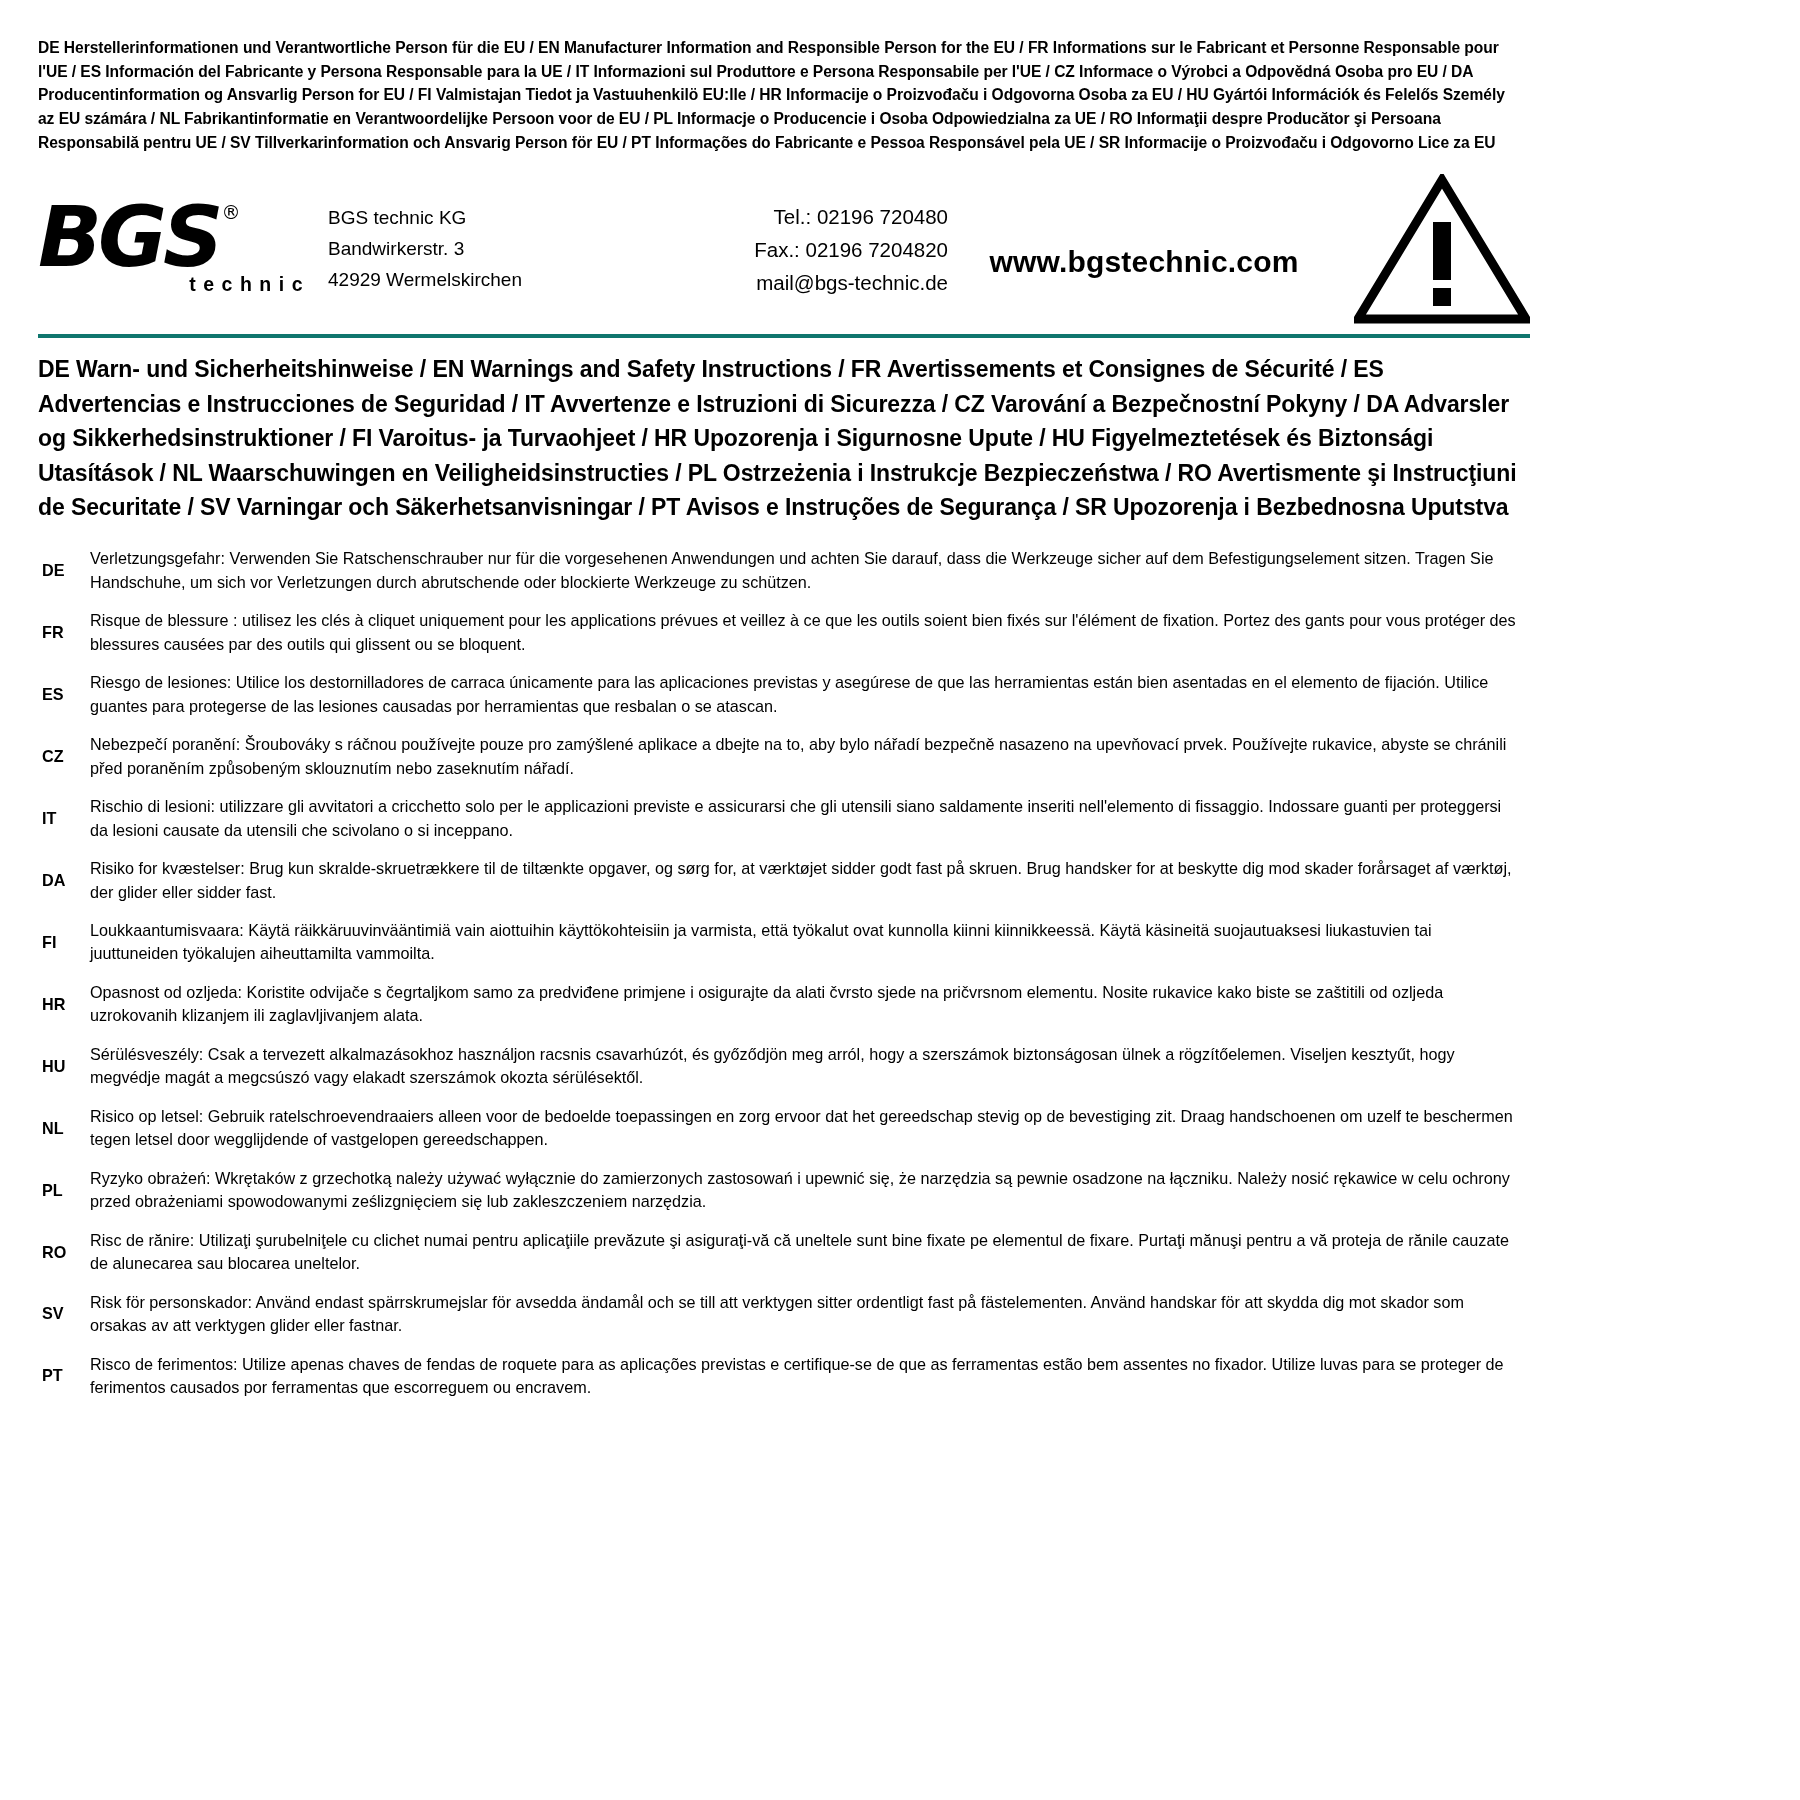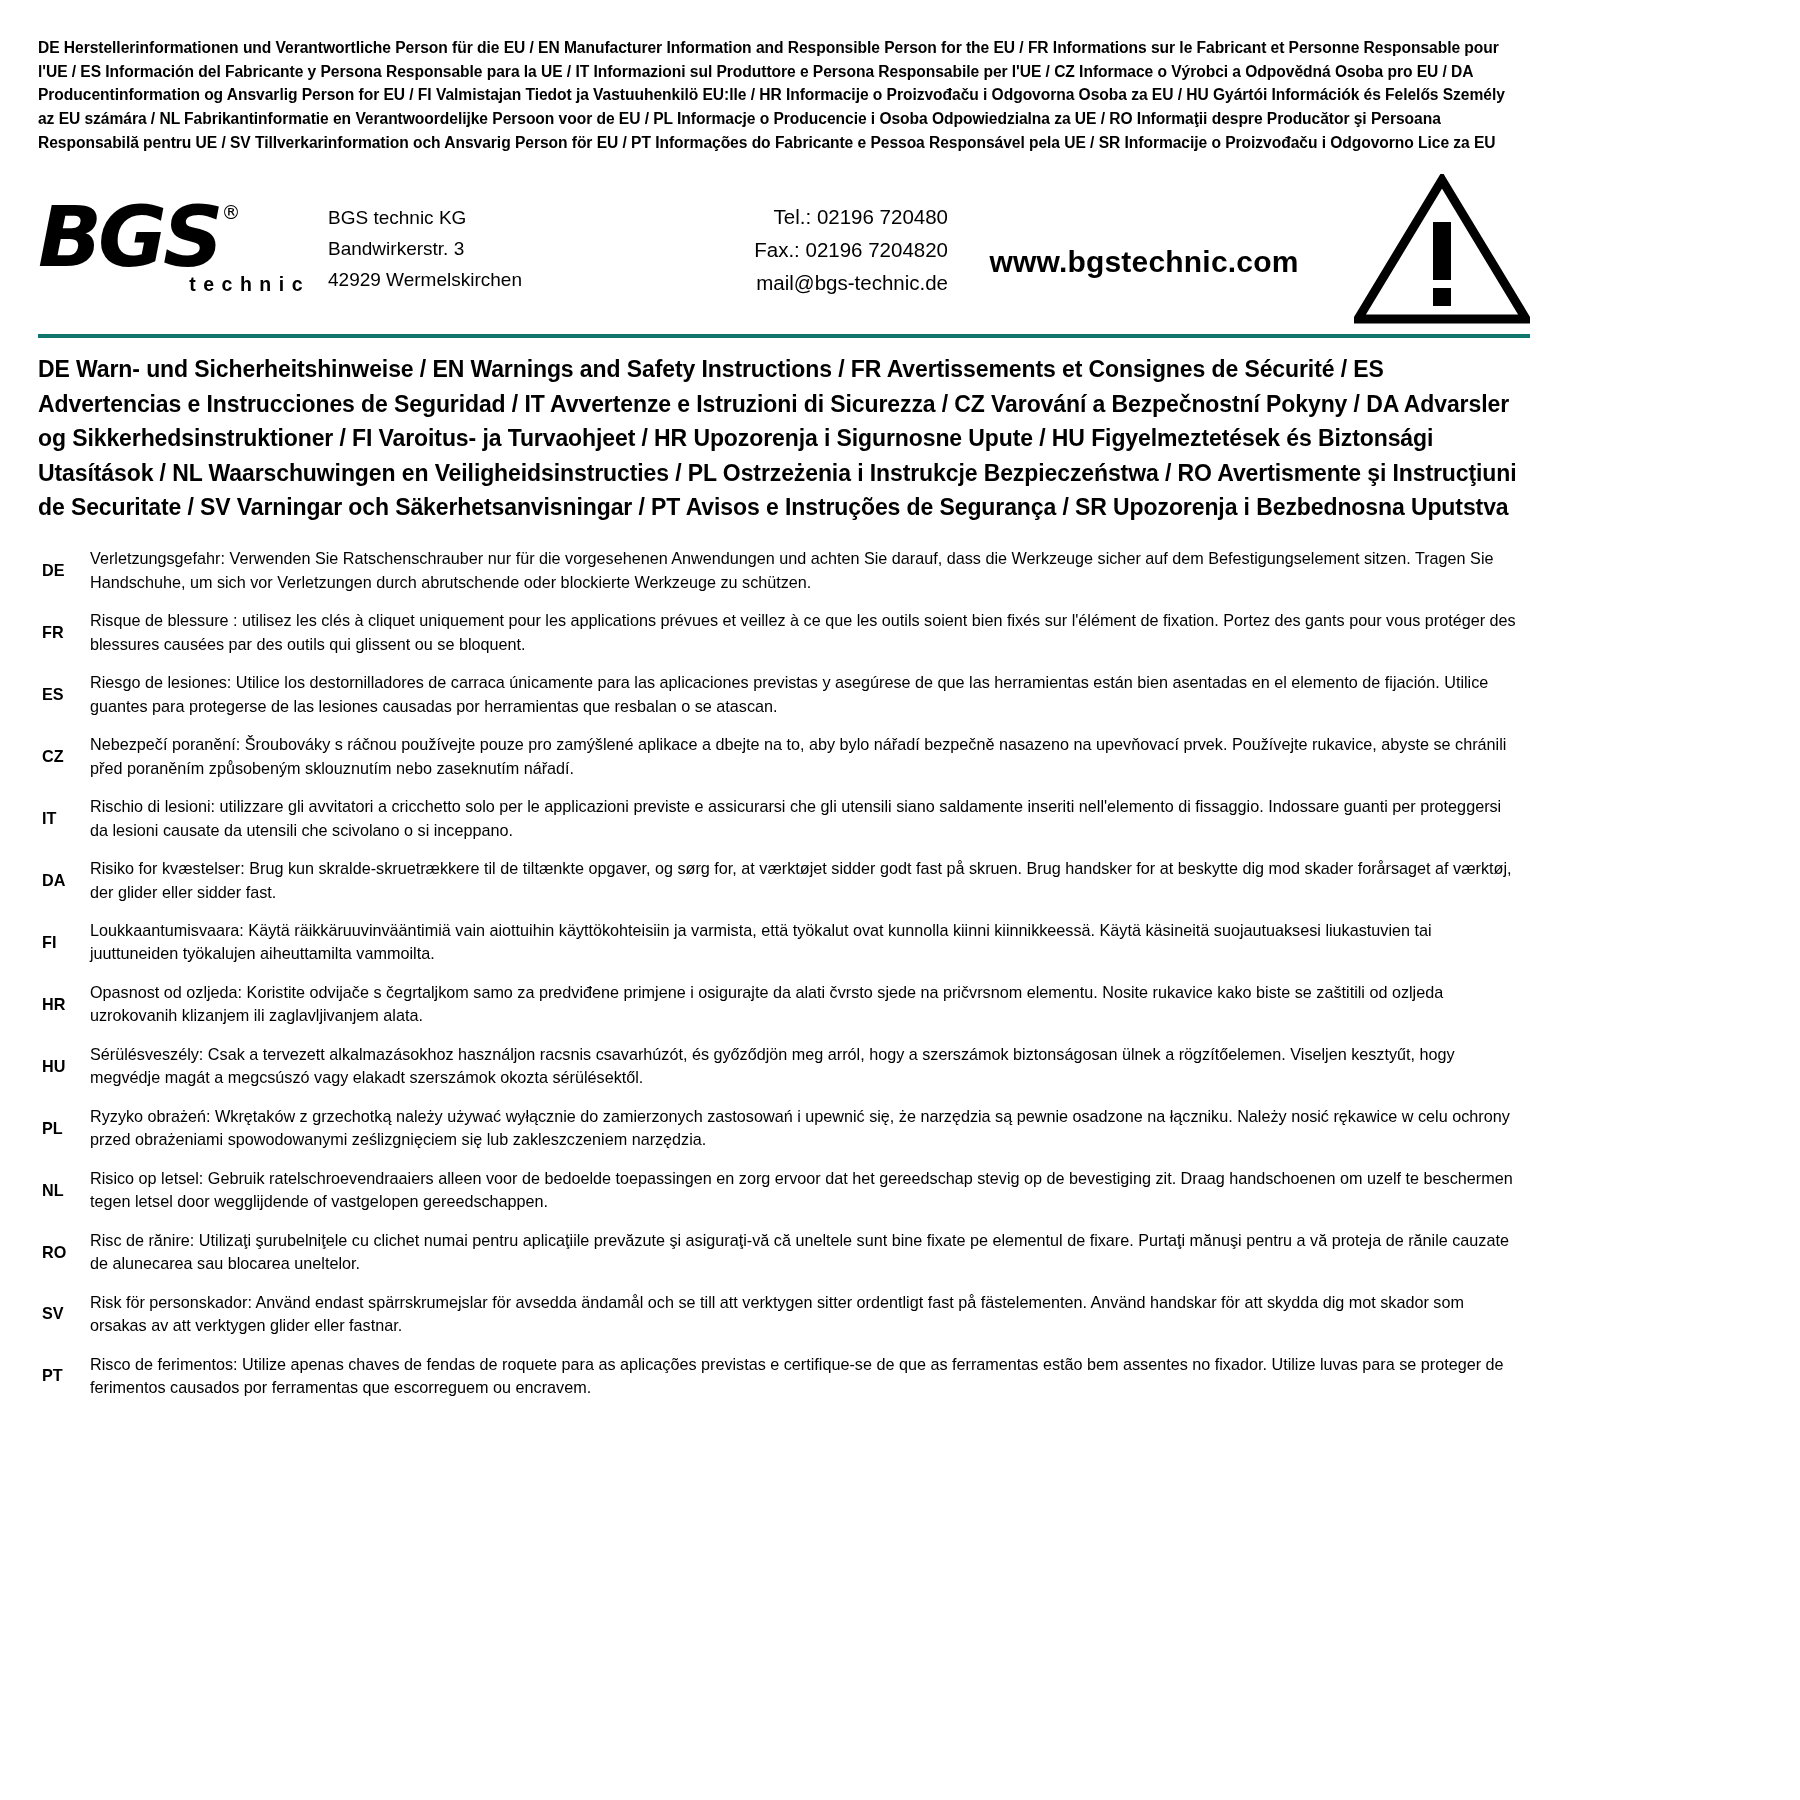--- a/index.html
+++ b/index.html
@@ -218,30 +218,30 @@
       <div class="code">HR</div>
       <div class="text">Opasnost od ozljeda: Koristite odvijače s čegrtaljkom samo za predviđene primjene i osigurajte da alati čvrsto sjede na pričvrsnom elementu. Nosite rukavice kako biste se zaštitili od ozljeda uzrokovanih klizanjem ili zaglavljivanjem alata.</div>
     </div>
 
     <div class="row">
       <div class="code">HU</div>
       <div class="text">Sérülésveszély: Csak a tervezett alkalmazásokhoz használjon racsnis csavarhúzót, és győződjön meg arról, hogy a szerszámok biztonságosan ülnek a rögzítőelemen. Viseljen kesztyűt, hogy megvédje magát a megcsúszó vagy elakadt szerszámok okozta sérülésektől.</div>
     </div>
 
     <div class="row">
+      <div class="code">NL</div>
+      <div class="text">Risico op letsel: Gebruik ratelschroevendraaiers alleen voor de bedoelde toepassingen en zorg ervoor dat het gereedschap stevig op de bevestiging zit. Draag handschoenen om uzelf te beschermen tegen letsel door wegglijdende of vastgelopen gereedschappen.</div>
+    </div>
+
+    <div class="row">
       <div class="code">PL</div>
       <div class="text">Ryzyko obrażeń: Wkrętaków z grzechotką należy używać wyłącznie do zamierzonych zastosowań i upewnić się, że narzędzia są pewnie osadzone na łączniku. Należy nosić rękawice w celu ochrony przed obrażeniami spowodowanymi ześlizgnięciem się lub zakleszczeniem narzędzia.</div>
     </div>
 
     <div class="row">
-      <div class="code">NL</div>
-      <div class="text">Risico op letsel: Gebruik ratelschroevendraaiers alleen voor de bedoelde toepassingen en zorg ervoor dat het gereedschap stevig op de bevestiging zit. Draag handschoenen om uzelf te beschermen tegen letsel door wegglijdende of vastgelopen gereedschappen.</div>
-    </div>
-
-    <div class="row">
       <div class="code">RO</div>
       <div class="text">Risc de rănire: Utilizaţi şurubelniţele cu clichet numai pentru aplicaţiile prevăzute şi asiguraţi-vă că uneltele sunt bine fixate pe elementul de fixare. Purtaţi mănuşi pentru a vă proteja de rănile cauzate de alunecarea sau blocarea uneltelor.</div>
     </div>
 
     <div class="row">
       <div class="code">SV</div>
       <div class="text">Risk för personskador: Använd endast spärrskrumejslar för avsedda ändamål och se till att verktygen sitter ordentligt fast på fästelementen. Använd handskar för att skydda dig mot skador som orsakas av att verktygen glider eller fastnar.</div>
     </div>
 
     <div class="row">

